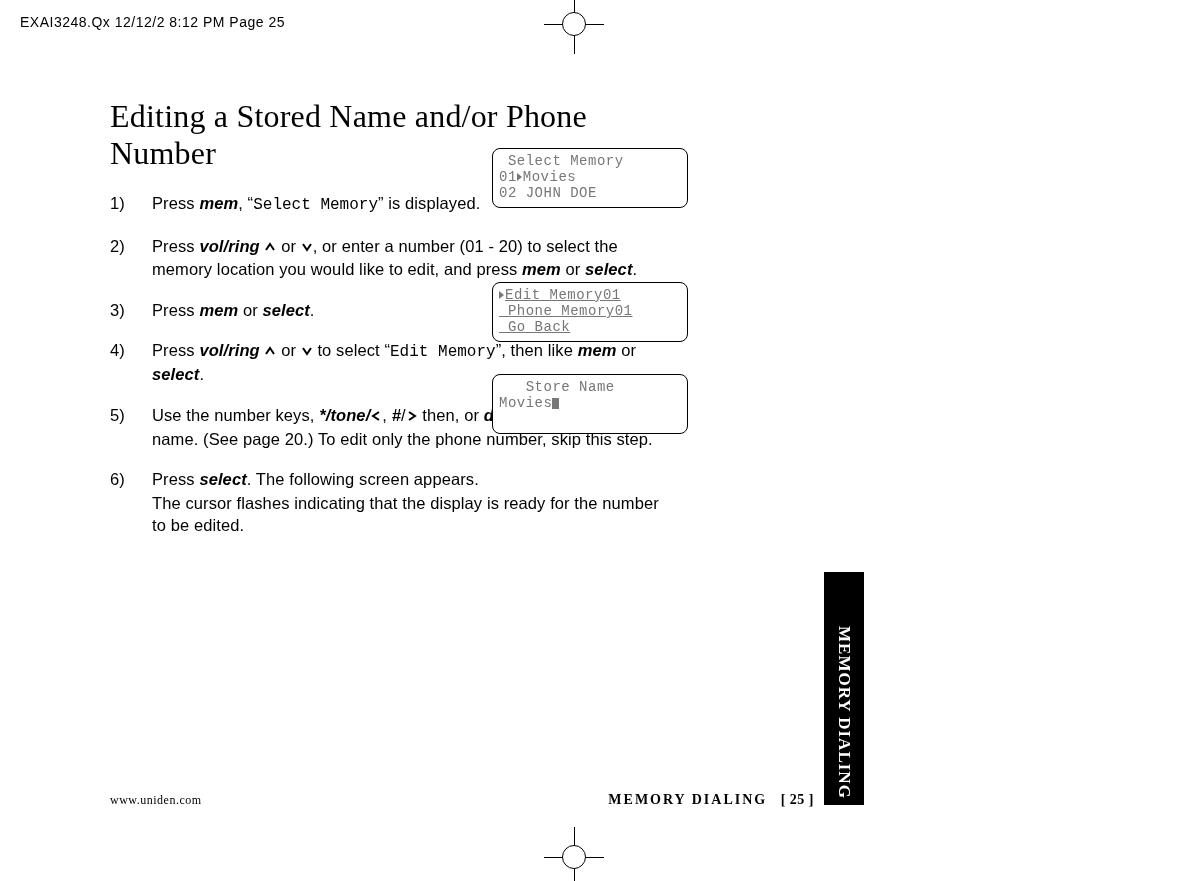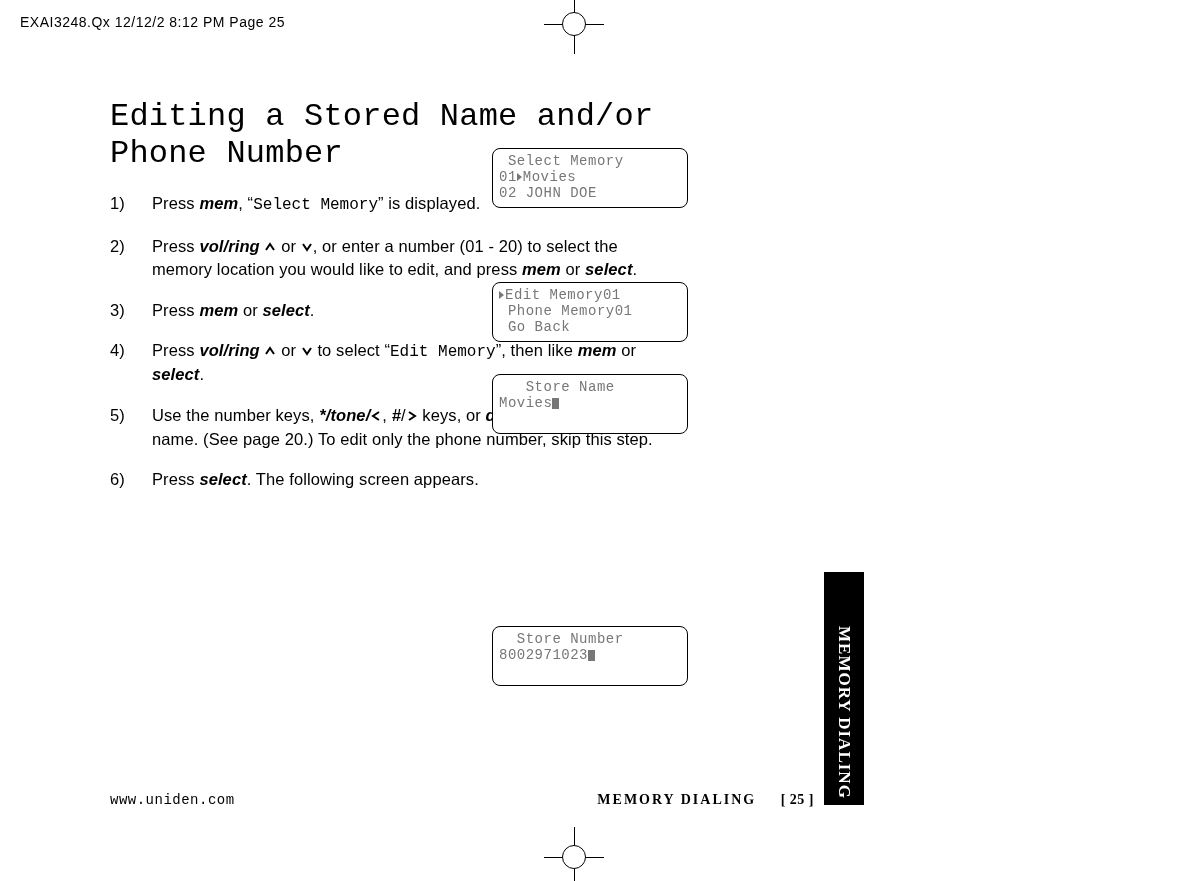--- a/index.html
+++ b/index.html
@@ -63,21 +63,21 @@
   .regmark.bottom { bottom: -6px; left: 544px; }
 
   
   .content {
     position: absolute;
     top: 98px;
     left: 110px;
     width: 560px;
   }
   h1.title {
-    font-family: Liberation Mono, monospace;
+    font-family: Liberation Serif, serif;
     font-weight: normal;
     font-size: 32px;
     margin: 0 0 20px 0;
     letter-spacing: 0.2px;
   }
   .steps {
     font-family: "Helvetica Neue", Helvetica, Arial, sans-serif;
     font-size: 16.5px;
     line-height: 1.35;
     font-weight: 500;
@@ -140,21 +140,21 @@
   }
   .lcd .cursor {
     display: inline-block;
     width: 7px;
     height: 11px;
     background: #777;
     vertical-align: -2px;
   }
   .lcd1 { top: 148px; height: 48px; }
   .lcd2 { top: 214px; height: 48px; }
-  .lcd3 { top: 282px; height: 48px; }
+  .lcd3 { top: 282px; height: 48px; text-decoration: underline; }
   .lcd4 { top: 374px; height: 48px; }
   .lcd5 { top: 626px; height: 48px; }
 
   
   .sidetab {
     position: absolute;
     right: 130px;
     top: 572px;
     width: 40px;
     height: 233px;
@@ -172,36 +172,36 @@
     font-weight: bold;
     letter-spacing: 1px;
     white-space: nowrap;
   }
 
   
   .footer-left {
     position: absolute;
     bottom: 73px;
     left: 110px;
-    font-family: Liberation Mono, monospace;
-    font-size: 14px;
+    font-family: Liberation Serif, serif;
+    font-size: 12px;
     letter-spacing: 0.5px;
   }
   .footer-right {
     position: absolute;
     bottom: 73px;
     right: 180px;
     font-family: Georgia, "Times New Roman", serif;
     font-size: 14px;
     letter-spacing: 2px;
     font-weight: bold;
   }
   .footer-right .pg {
     letter-spacing: 0.5px;
-    margin-left: 19px;
+    margin-left: 8px;
   }
 </style>
 </head>
 <body>
 
 <div class="page">
 
   <div class="printer-header">EXAI3248.Qx  12/12/2  8:12 PM  Page 25</div>
 
   <div class="regmark top">
@@ -262,28 +262,29 @@
         </div>
       </div>
 
       <div class="step">
         <div class="num">5)</div>
         <div class="body">
           <span>Use the number keys, </span><span class="bi star">*</span><span class="bi">/tone/</span><span class="arrow-left"><svg viewBox="0 0 12 12">
                 <polyline points="9,2 3,6 9,10" fill="none" stroke="#000" stroke-width="2"></polyline>
               </svg></span><span>, </span><span class="bi">#</span><span>/</span><span class="arrow-right"><svg viewBox="0 0 12 12">
                 <polyline points="3,2 9,6 3,10" fill="none" stroke="#000" stroke-width="2"></polyline>
-              </svg></span><span> keys, or </span><span class="bi">delete/ch</span><span> key to edit the name. (See page 20.) To edit only the phone number, skip this step.</span>
+              </svg></span><span> then, or </span><span class="bi">delete/ch</span><span> key to edit the name. (See page 20.) To edit only the phone number, skip this step.</span>
         </div>
       </div>
 
       <div class="step">
         <div class="num">6)</div>
         <div class="body">
           <span>Press </span><span class="bi">select</span><span>. The following screen appears.</span>
+          <div class="para">The cursor flashes indicating that the display is ready for the number to be edited.</div>
         </div>
       </div>
 
     </div>
   </div>
 
   <div class="lcd lcd1">
     <div class="line"> Select Memory</div>
     <div class="line"><span>01</span><span class="ptr"></span><span>Movies</span></div>
     <div class="line">02 JOHN DOE</div>
@@ -294,24 +295,20 @@
     <div class="line"><span class="ptr"></span><span>Edit Memory01</span></div>
     <div class="line"> Phone Memory01</div>
     <div class="line"> Go Back</div>
   </div>
 
   <div class="lcd lcd4">
     <div class="line">   Store Name</div>
     <div class="line"><span>Movies</span><span class="cursor"></span></div>
   </div>
 
-  <div class="lcd lcd5">
-    <div class="line">  Store Number</div>
-    <div class="line"><span>8002971023</span><span class="cursor"></span></div>
-  </div>
 
   <div class="sidetab">
     <div class="label">MEMORY DIALING</div>
   </div>
 
   <div class="footer-left">www.uniden.com</div>
   <div class="footer-right">
     <span>MEMORY DIALING</span>
     <span class="pg">[ 25 ]</span>
   </div>

